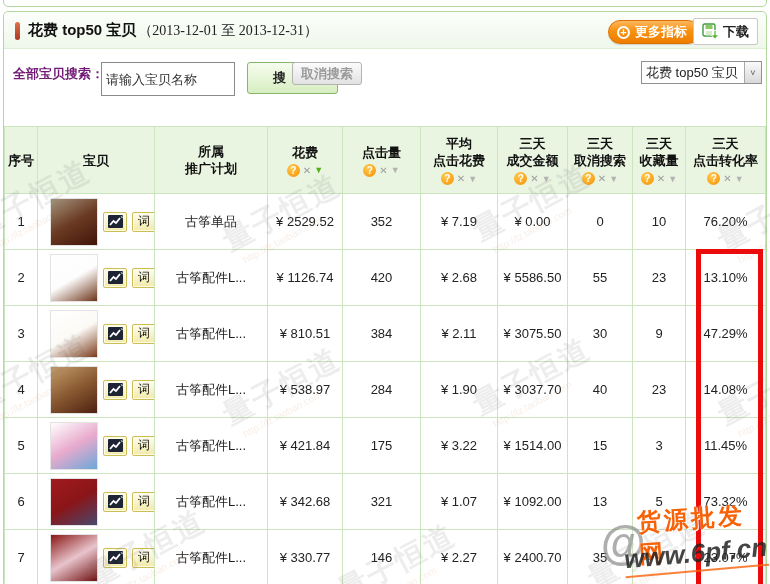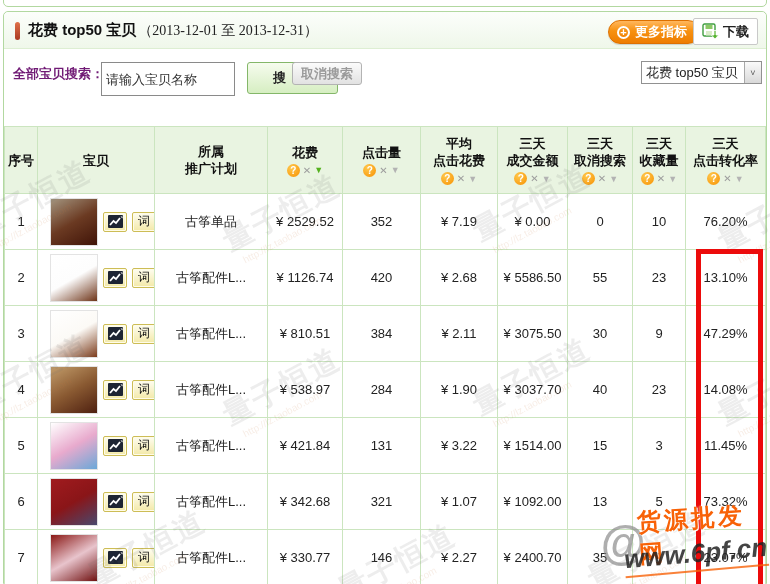--- a/index.html
+++ b/index.html
@@ -349,21 +349,21 @@
                   <rect width="15" height="13" rx="1" fill="#1d2433"></rect>
                   <polyline points="2,10 5.5,6 8,8 12,3" fill="none" stroke="#fff" stroke-width="1.8"></polyline>
                   <path d="M12.5,1.5 l2,0 l0,2 z" fill="#fff"></path>
                 </svg>
               </span>
               <span class="mini-btn">词</span>
             </div>
           </td>
           <td>古筝配件L...</td>
           <td>¥ 421.84</td>
-          <td>131</td>
+          <td>175</td>
           <td>¥ 3.22</td>
           <td>¥ 1514.00</td>
           <td>15</td>
           <td>3</td>
           <td>11.45%</td>
         </tr>
         <tr>
           <td>6</td>
           <td>
             <div class="item-cell-inner">

